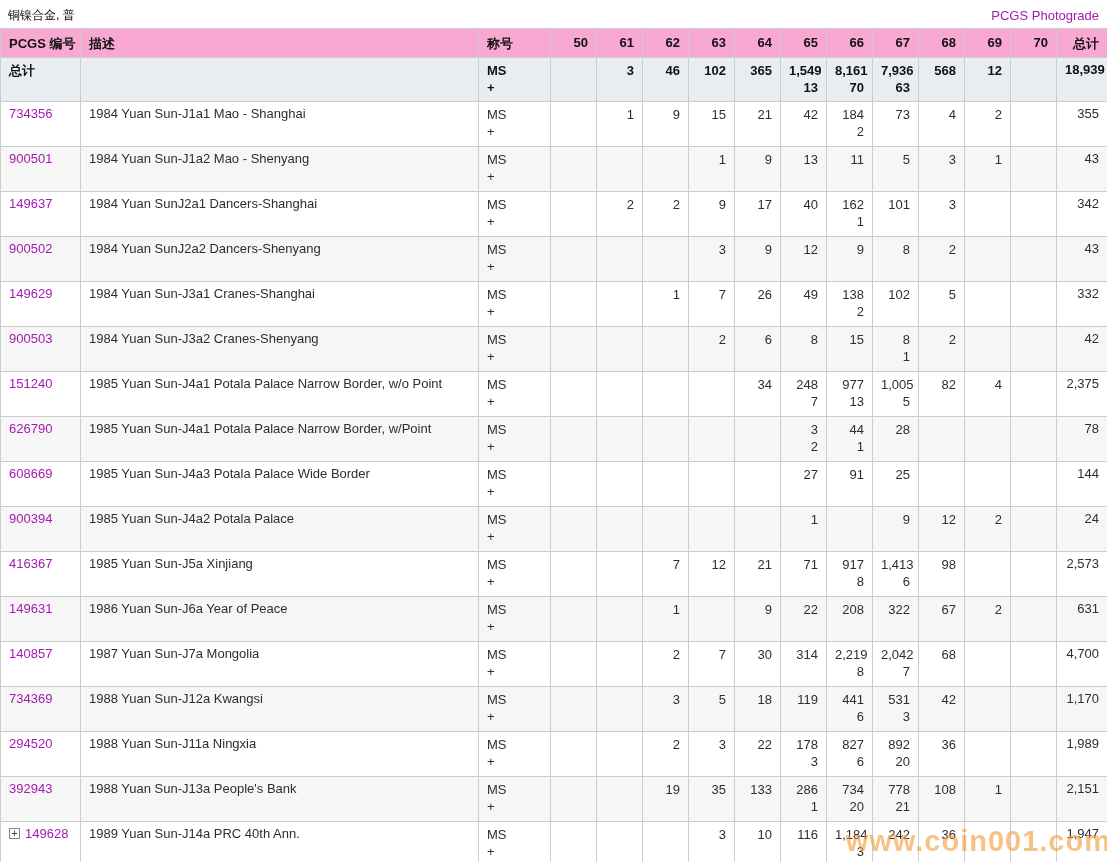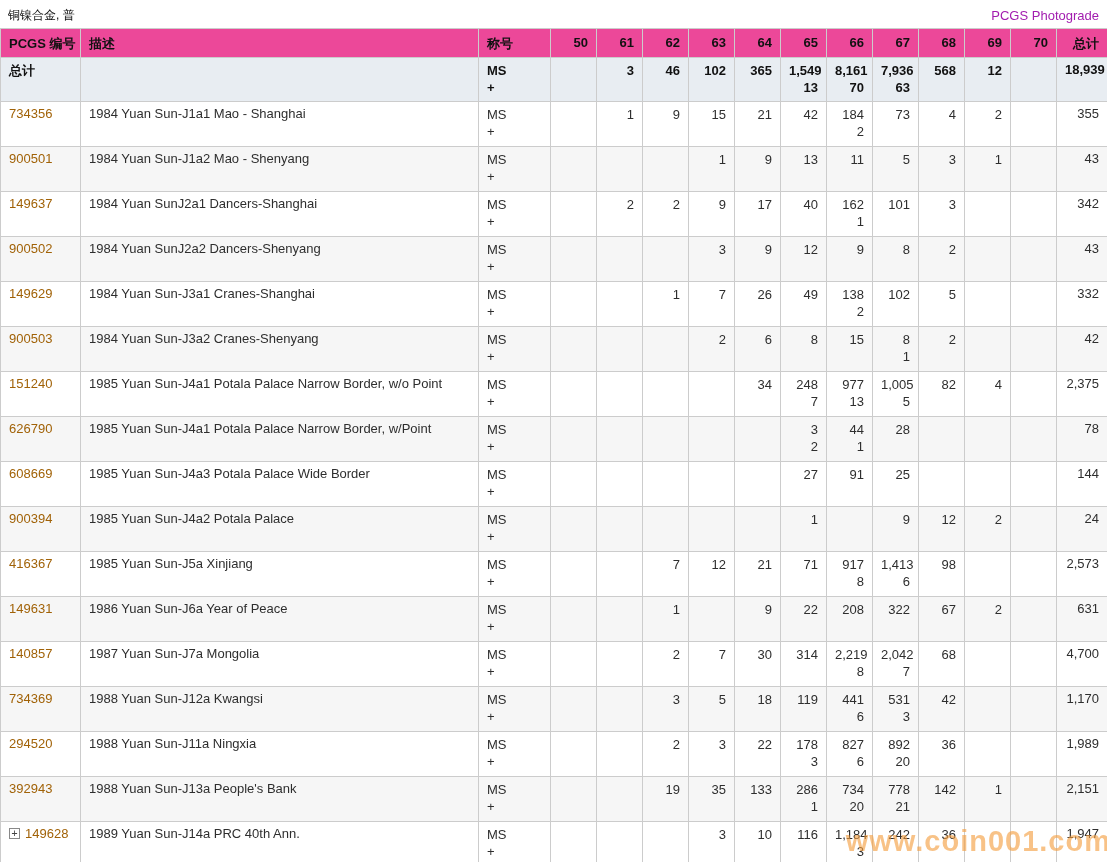--- a/index.html
+++ b/index.html
@@ -15,28 +15,28 @@
   .page-title { font-size: 12px; font-weight: normal; color: #111; margin: 0; }
   .photograde-link { font-size: 13px; color: #a21caf; text-decoration: none; cursor: pointer; }
 
   table.pop { width: 1107px; border-collapse: collapse; table-layout: fixed; }
   .pop th, .pop td {
     border: 1px solid #ccc; font-size: 13px; vertical-align: top;
     padding: 4px 8px; overflow: hidden; white-space: nowrap;
   }
   .pop thead th {
     font-weight: bold; color: #111; height: 28px; padding: 6px 8px 4px 8px;
-    background: #ec4899; text-align: left;
+    background: #f9a8d4; text-align: left;
   }
   .pop thead th.num, .pop td.num { text-align: right; }
   .pop tbody td { height: 45px; color: #2e2e2e; background: #fff; }
   .pop tbody tr.alt td { background: #f6f6f6; }
   .pop tbody tr.total-row td { background: #e8edf2; font-weight: bold; height: 44px; color: #111; }
   .line { line-height: 17px; }
-  .pcgs-link { color: #a16207; text-decoration: none; cursor: pointer; }
+  .pcgs-link { color: #a21caf; text-decoration: none; cursor: pointer; }
   .c-desc { color: #333; }
   .expand-box {
     display: inline-block; width: 11px; height: 11px; border: 1px solid #888;
     margin-right: 5px; font-size: 10px; line-height: 9px; text-align: center;
     color: #444; background: #fff; cursor: pointer; vertical-align: 1px;
     font-family: "DejaVu Sans Mono", monospace;
   }
   .watermark {
     position: absolute; right: -4px; bottom: 4px; font-size: 29px; font-weight: bold;
     color: #f49e3f; opacity: 0.62; letter-spacing: 1px; white-space: nowrap;
@@ -660,21 +660,21 @@
         </td>
         <td class="num">
           <div class="line ms">734</div>
           <div class="line plus">20</div>
         </td>
         <td class="num">
           <div class="line ms">778</div>
           <div class="line plus">21</div>
         </td>
         <td class="num">
-          <div class="line ms">142</div>
+          <div class="line ms">108</div>
         </td>
         <td class="num">
           <div class="line ms">1</div>
         </td>
         <td class="num"></td>
         <td class="c-total num">2,151</td>
   </tr>
       <tr>
     <td class="c-pcgs"><span class="expand-box">+</span><a class="pcgs-link">149628</a></td>
     <td class="c-desc">1989 Yuan Sun-J14a PRC 40th Ann.</td>

